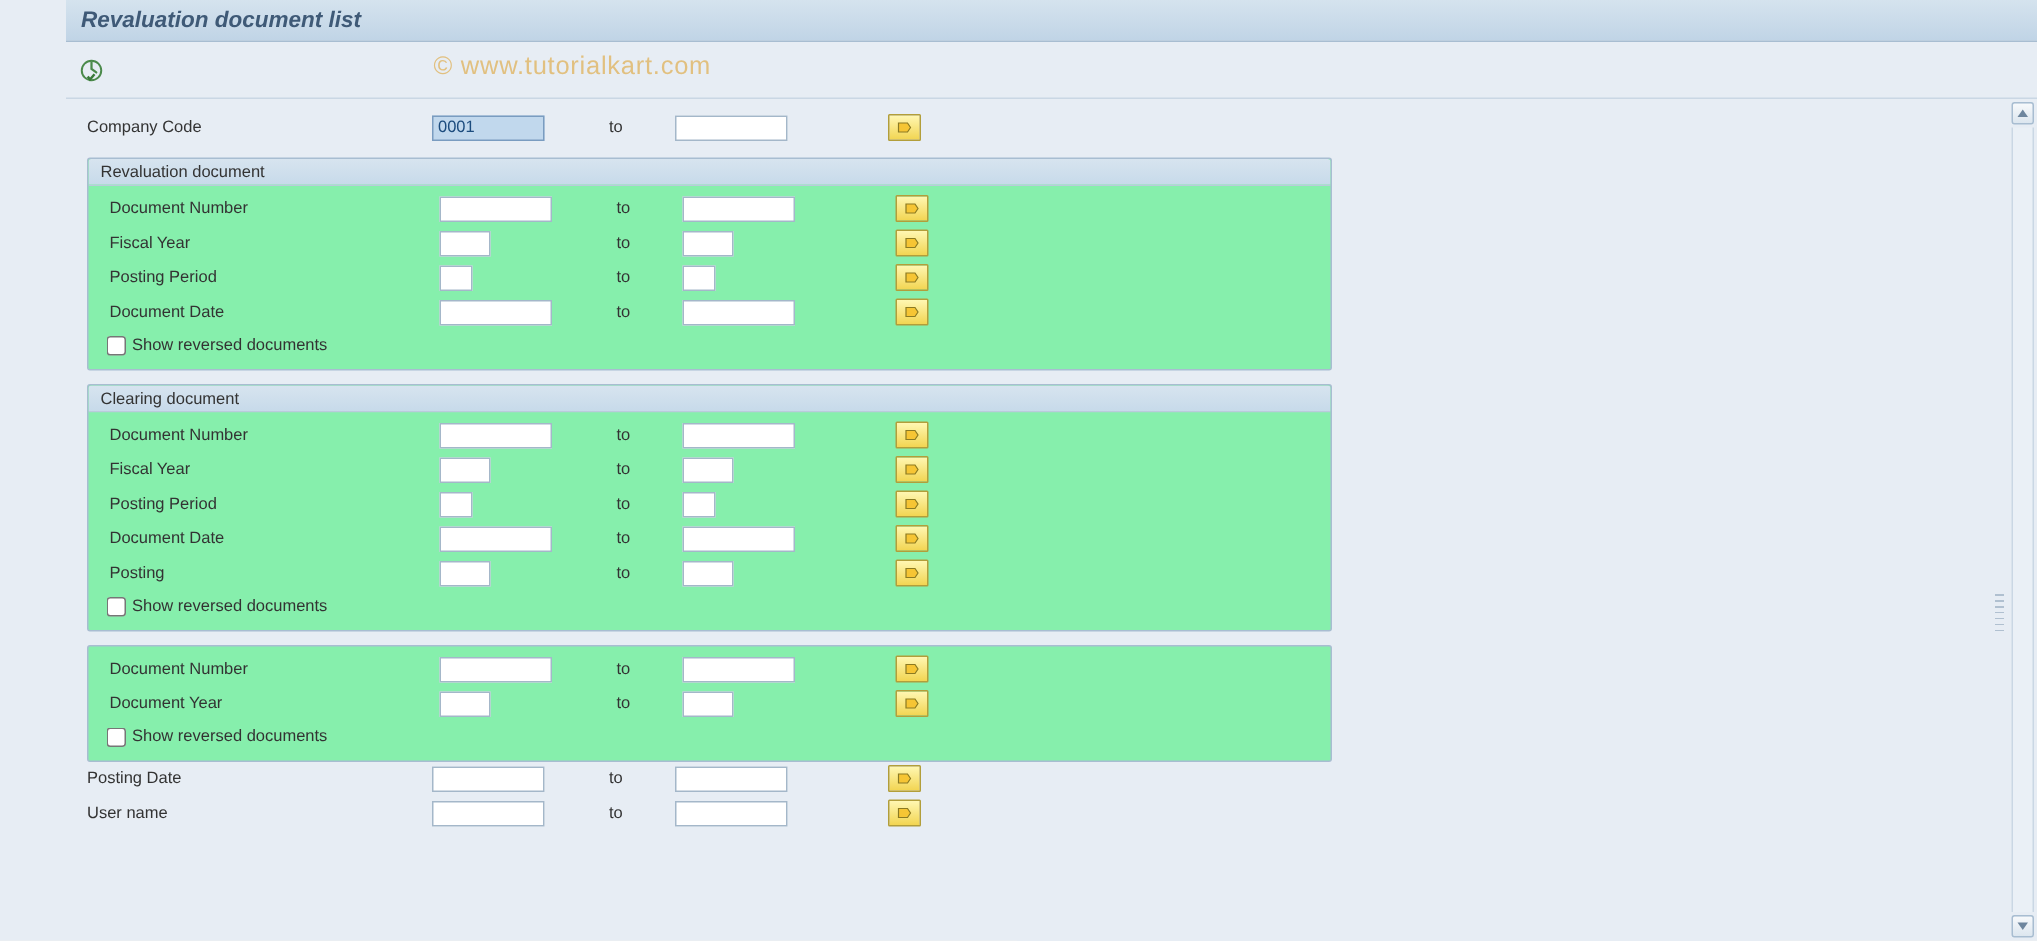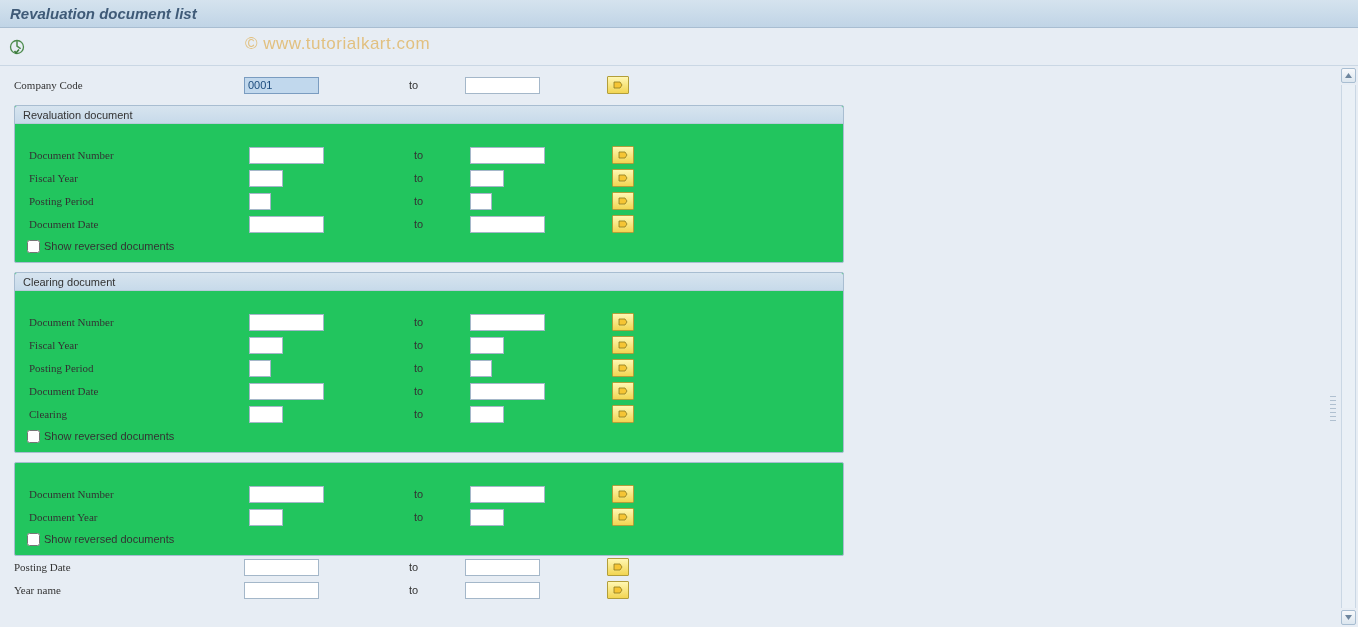--- a/index.html
+++ b/index.html
@@ -14,20 +14,21 @@
       width: 1358px;
       height: 627px;
       overflow: hidden;
       position: relative;
     }
     .outer {
       background: #e7edf4;
       width: 1358px;
       height: 627px;
       position: relative;
+      padding-left: 44px;
     }
     .title-bar {
       background: linear-gradient(to bottom, #d5e3ee 0%, #c0d4e6 100%);
       border-bottom: 1px solid #a8bdd1;
       height: 28px;
       padding: 4px 10px;
       display: flex;
       align-items: center;
     }
     .title-text {
@@ -72,30 +73,29 @@
     .row {
       display: flex;
       align-items: center;
       height: 22px;
       margin-bottom: 1px;
     }
     .label-col {
       width: 230px;
       padding-left: 10px;
       color: #333;
-      font-family: Liberation Serif, serif;
     }
     .top-row .label-col {
       padding-left: 0;
     }
     .from-col {
-      width: 165px;
+      width: 118px;
     }
     .to-label {
-      width: 56px;
+      width: 44px;
       text-align: left;
       color: #333;
     }
     .to-col {
       width: 140px;
     }
     .opt-col {
       padding-left: 2px;
     }
     input[type="text"] {
@@ -120,39 +120,38 @@
       background: linear-gradient(to bottom, #fff7b2 0%, #f2d552 100%);
       border: 1px solid #b29e3a;
       display: inline-flex;
       align-items: center;
       justify-content: center;
       cursor: pointer;
       border-radius: 1px;
     }
     .group {
       border: 1px solid #a8bdd1;
-      background: #22c55e;
+      background: #86efac;
       margin-top: 9px;
       width: 830px;
       border-radius: 2px;
     }
     .group-header {
       background: linear-gradient(to bottom, #d7e4ef 0%, #c7daea 100%);
       padding: 2px 8px;
       border-bottom: 1px solid #b9cbdb;
       color: #333;
       height: 18px;
       display: flex;
       align-items: center;
       border-top-left-radius: 2px;
       border-top-right-radius: 2px;
     }
     .group-body {
       padding: 4px 4px 6px 4px;
-      margin-top: 16px;
     }
     .checkbox-row {
       display: flex;
       align-items: center;
       padding: 2px 0 2px 8px;
       height: 20px;
     }
     .checkbox-row input[type="checkbox"] {
       margin: 0 4px 0 0;
       width: 13px;
@@ -338,21 +337,21 @@
           <div class="from-col"><input type="text" class="w-long" style=""></div>
           <div class="to-label">to</div>
           <div class="to-col"><input type="text" class="w-long" style=""></div>
           <div class="opt-col"><span class="options-btn">
                 <svg width="12" height="10" viewBox="0 0 12 10">
                   <path d="M2 2 h6 l2 3 l-2 3 h-6 z" fill="#f6c534" stroke="#8b7a22" stroke-width="0.8"></path>
                 </svg>
               </span></div>
         </div>
         <div class="row">
-          <div class="label-col">Clearing</div>
+          <div class="label-col">Posting</div>
           <div class="from-col"><input type="text" class="w-short" style=""></div>
           <div class="to-label">to</div>
           <div class="to-col"><input type="text" class="w-short" style=""></div>
           <div class="opt-col"><span class="options-btn">
                 <svg width="12" height="10" viewBox="0 0 12 10">
                   <path d="M2 2 h6 l2 3 l-2 3 h-6 z" fill="#f6c534" stroke="#8b7a22" stroke-width="0.8"></path>
                 </svg>
               </span></div>
         </div>
         <div class="checkbox-row">
@@ -399,21 +398,21 @@
         <div class="from-col"><input type="text" class="w-long" style=""></div>
         <div class="to-label">to</div>
         <div class="to-col"><input type="text" class="w-long" style=""></div>
         <div class="opt-col"><span class="options-btn">
               <svg width="12" height="10" viewBox="0 0 12 10">
                 <path d="M2 2 h6 l2 3 l-2 3 h-6 z" fill="#f6c534" stroke="#8b7a22" stroke-width="0.8"></path>
               </svg>
             </span></div>
       </div>
       <div class="row top-row">
-        <div class="label-col">Year name</div>
+        <div class="label-col">User name</div>
         <div class="from-col"><input type="text" class="w-long" style=""></div>
         <div class="to-label">to</div>
         <div class="to-col"><input type="text" class="w-long" style=""></div>
         <div class="opt-col"><span class="options-btn">
               <svg width="12" height="10" viewBox="0 0 12 10">
                 <path d="M2 2 h6 l2 3 l-2 3 h-6 z" fill="#f6c534" stroke="#8b7a22" stroke-width="0.8"></path>
               </svg>
             </span></div>
       </div>
     </div>

